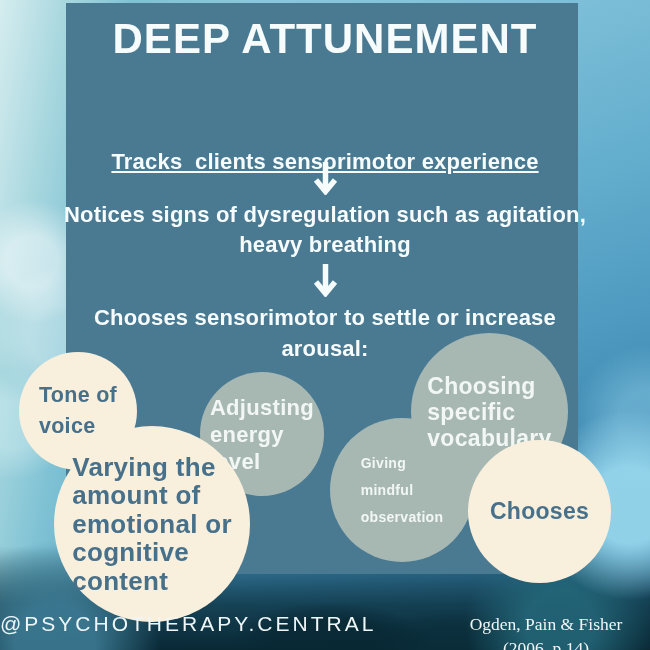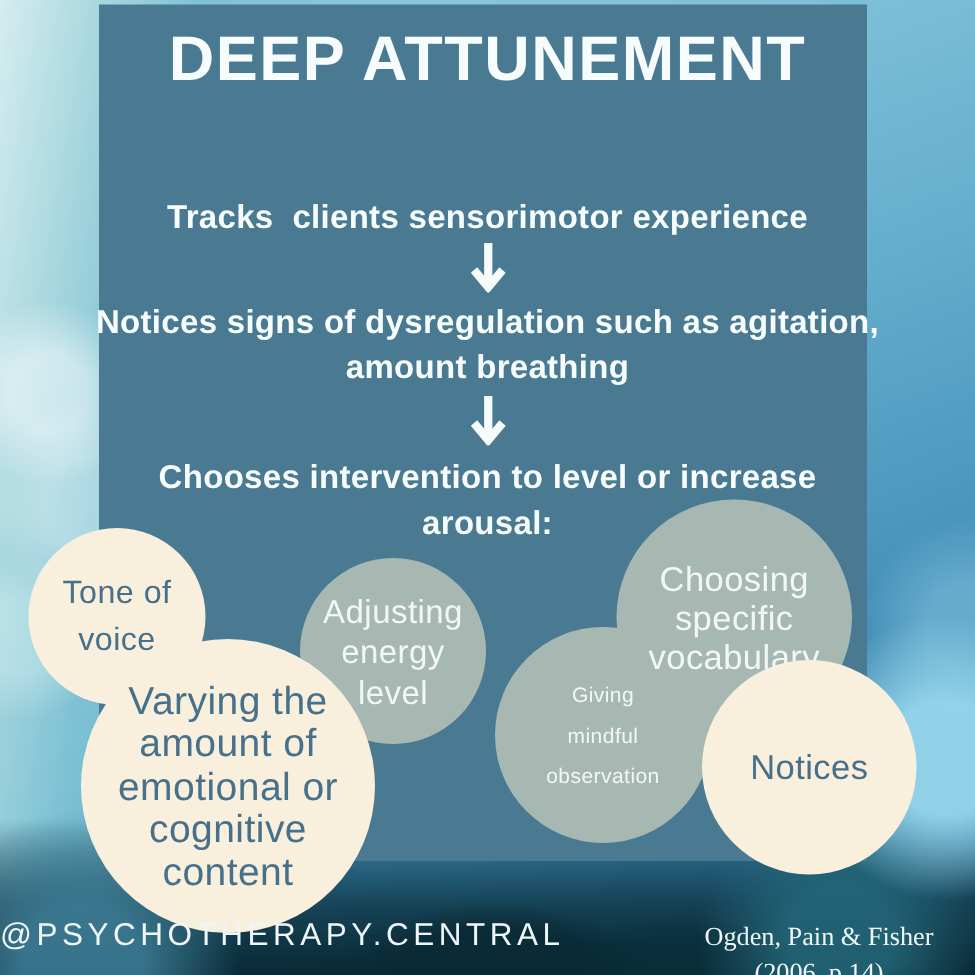--- a/index.html
+++ b/index.html
@@ -34,30 +34,30 @@
   .panel{
     position:absolute;left:66px;top:3px;width:512px;height:571px;
     background:var(--panel,#4a7a92);
   }
   .flowtext{
     position:absolute;left:0;width:650px;text-align:center;
     color:var(--text-on-panel,#f6fbfc);white-space:pre-wrap;
   }
   .title{top:14px;font-size:42px;line-height:49px;font-weight:700;letter-spacing:1px;}
   .step{font-size:22px;font-weight:600;letter-spacing:0.2px;}
-  .step1{top:131px;line-height:27px;}
+  .step1{top:148px;line-height:27px;text-decoration:underline;}
   .step2{top:200px;line-height:30px;}
   .step3{top:302px;line-height:31px;}
   .arrow{position:absolute;left:0;width:650px;text-align:center;}
   .arrow1{top:160px;}
   .arrow2{top:262px;}
   .circle{
     position:absolute;border-radius:50%;
     display:flex;align-items:center;justify-content:center;
-    text-align:center;white-space:pre-wrap;letter-spacing:0.3px;font-weight:400;
+    white-space:pre-wrap;letter-spacing:0.3px;font-weight:700;
   }
   .cream{background:var(--cream-circle,#f9efdd);color:var(--text-on-cream,#47708a);}
   .sage{background:var(--sage-circle,#a7b8b3);color:var(--text-on-sage,#f2f7f5);}
   .c-tone      {left:19px; top:352px;width:118px;height:118px;font-size:21.5px;line-height:31px;}
   .c-adjusting {left:200px;top:372px;width:124px;height:124px;font-size:22px;line-height:27px;}
   .c-giving    {left:330px;top:418px;width:144px;height:144px;font-size:14px;line-height:27px;}
   .c-choosing  {left:411px;top:333px;width:157px;height:157px;font-size:23px;line-height:26px;}
   .c-varying   {left:54px; top:426px;width:196px;height:196px;font-size:26px;line-height:28.5px;}
   .c-movement  {left:468px;top:440px;width:143px;height:143px;font-size:23px;}
   .attribution{
@@ -83,47 +83,47 @@
   <div class="flowtext step step1">Tracks  clients sensorimotor experience</div>
 
   <div class="arrow arrow1">
     <svg width="27" height="35" viewBox="0 0 27 35" aria-hidden="true">
       <line x1="13.5" y1="2" x2="13.5" y2="29" stroke="#f6fbfc" stroke-width="5.5"></line>
       <polyline points="4,20 13.5,31.5 23,20" fill="none" stroke="#f6fbfc" stroke-width="5.5"></polyline>
     </svg>
   </div>
 
   <div class="flowtext step step2">Notices signs of dysregulation such as agitation,
-amount breathing</div>
+heavy breathing</div>
 
   <div class="arrow arrow2">
     <svg width="27" height="35" viewBox="0 0 27 35" aria-hidden="true">
       <line x1="13.5" y1="2" x2="13.5" y2="29" stroke="#f6fbfc" stroke-width="5.5"></line>
       <polyline points="4,20 13.5,31.5 23,20" fill="none" stroke="#f6fbfc" stroke-width="5.5"></polyline>
     </svg>
   </div>
 
-  <div class="flowtext step step3">Chooses intervention to level or increase
+  <div class="flowtext step step3">Chooses sensorimotor to settle or increase
 arousal:</div>
 
   <div class="circle cream c-tone">Tone of
 voice</div>
   <div class="circle sage c-adjusting">Adjusting
 energy
 level</div>
   <div class="circle sage c-giving">Giving
 mindful
 observation</div>
   <div class="circle sage c-choosing">Choosing
 specific
 vocabulary</div>
   <div class="circle cream c-varying">Varying the
 amount of
 emotional or
 cognitive
 content</div>
-  <div class="circle cream c-movement">Notices</div>
+  <div class="circle cream c-movement">Chooses</div>
 
   <div class="attribution">Ogden, Pain &amp; Fisher
 (2006, p.14)</div>
   <div class="handle">@PSYCHOTHERAPY.CENTRAL</div>
 
 </div>
 
 </body></html>

